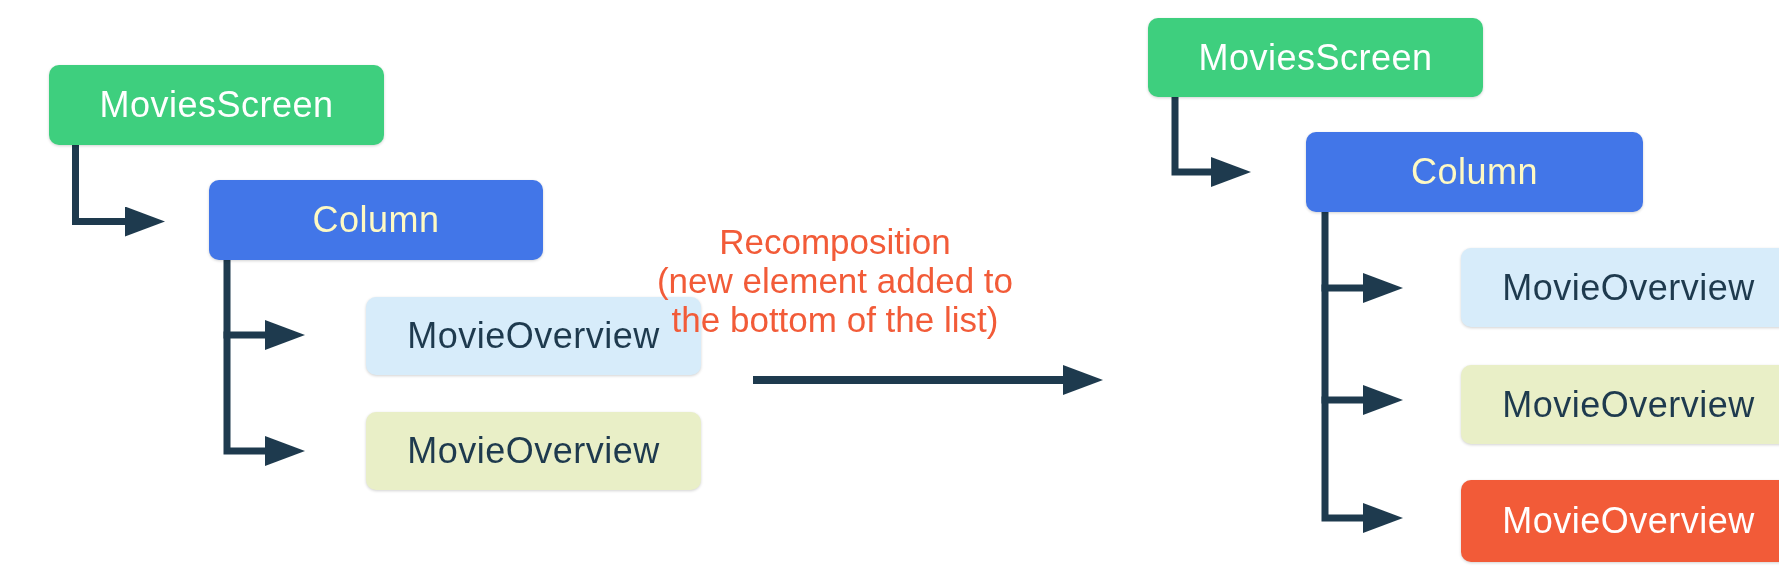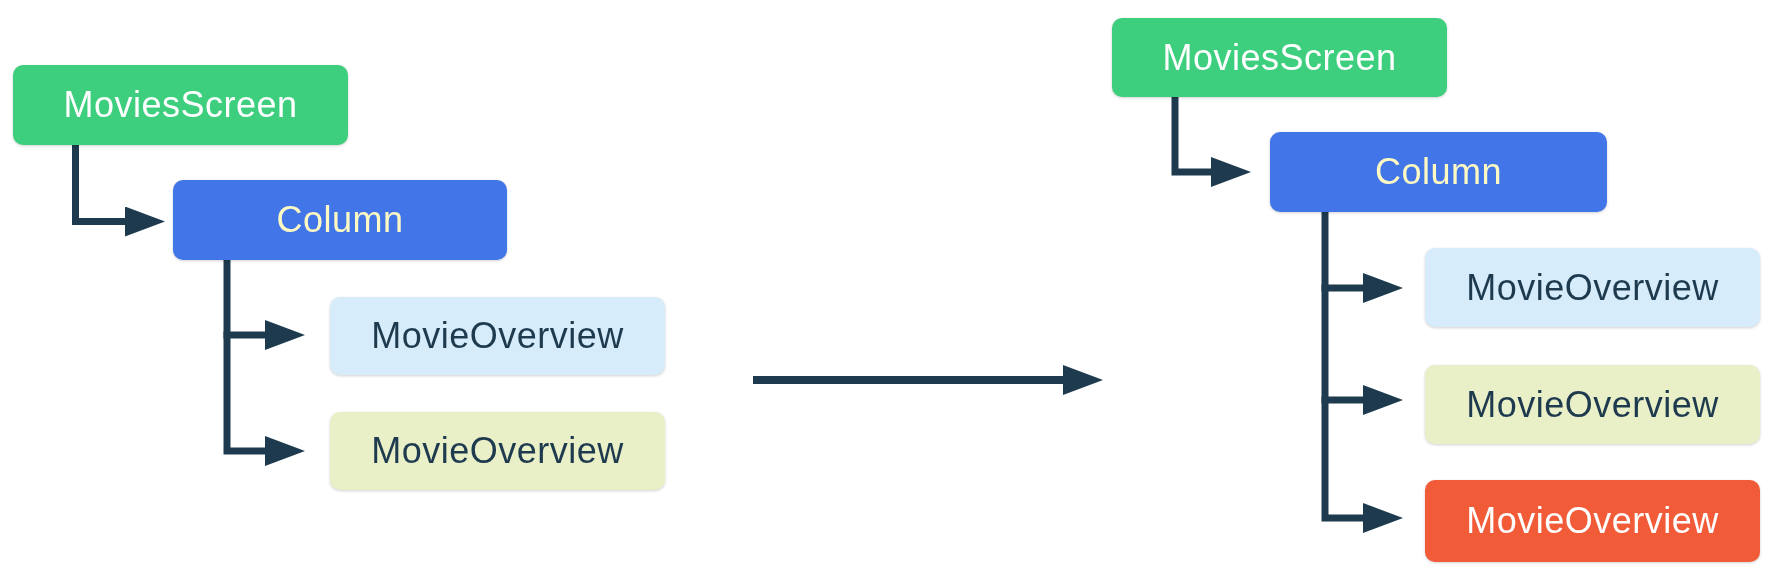--- a/index.html
+++ b/index.html
@@ -8,20 +8,21 @@
     position:relative; width:1779px; height:584px;
     background:#ffffff; overflow:hidden;
   }
   .layer { position:absolute; left:0; top:0; }
   .node {
     position:absolute; border-radius:10px;
     display:flex; align-items:center; justify-content:center;
     font-size:36px; letter-spacing:0.5px;
     box-shadow:0 1px 3px rgba(0,0,0,0.18);
     white-space:nowrap;
+    margin-left:36px;
   }
   .green  { background:#3ecf7e; color:#ffffff; }
   .blue   { background:#4276e8; color:#fef9c3; }
   .lblue  { background:#d7ecfa; color:#1e3a4e; }
   .lyellow{ background:#e9efc7; color:#1e3a4e; }
   .orange { background:#f25b38; color:#ffffff; }
 
   
   .l-root { left:13px;   top:65px;  width:335px; height:80px; }
   .l-col  { left:173px;  top:180px; width:334px; height:80px; }
@@ -69,20 +70,25 @@
 
       <path d="M753 380 L1065 380" stroke-width="8" marker-end="url(#ah)"></path>
     </g>
   </svg>
 
   <div class="node green l-root">MoviesScreen</div>
   <div class="node blue l-col">Column</div>
   <div class="node lblue l-c1">MovieOverview</div>
   <div class="node lyellow l-c2">MovieOverview</div>
 
+  <div class="annotation">
+    <div>Recomposition</div>
+    <div>(new element added to</div>
+    <div>the bottom of the list)</div>
+  </div>
 
   <div class="node green r-root">MoviesScreen</div>
   <div class="node blue r-col">Column</div>
   <div class="node lblue r-c1">MovieOverview</div>
   <div class="node lyellow r-c2">MovieOverview</div>
   <div class="node orange r-c3">MovieOverview</div>
 
 </div>
 
 </body></html>

